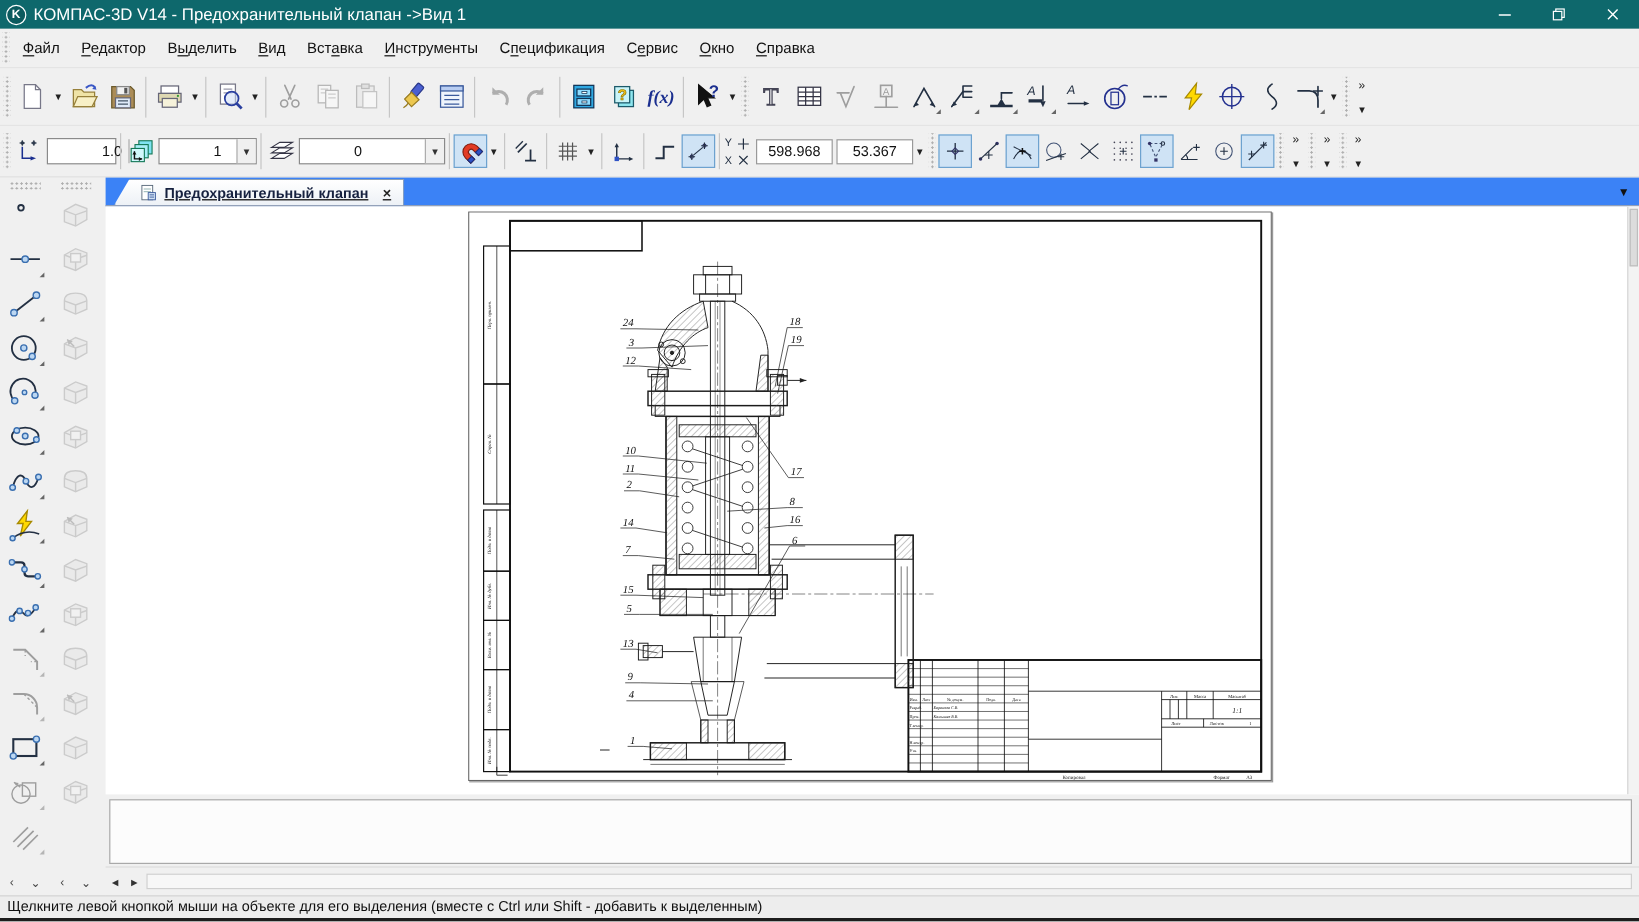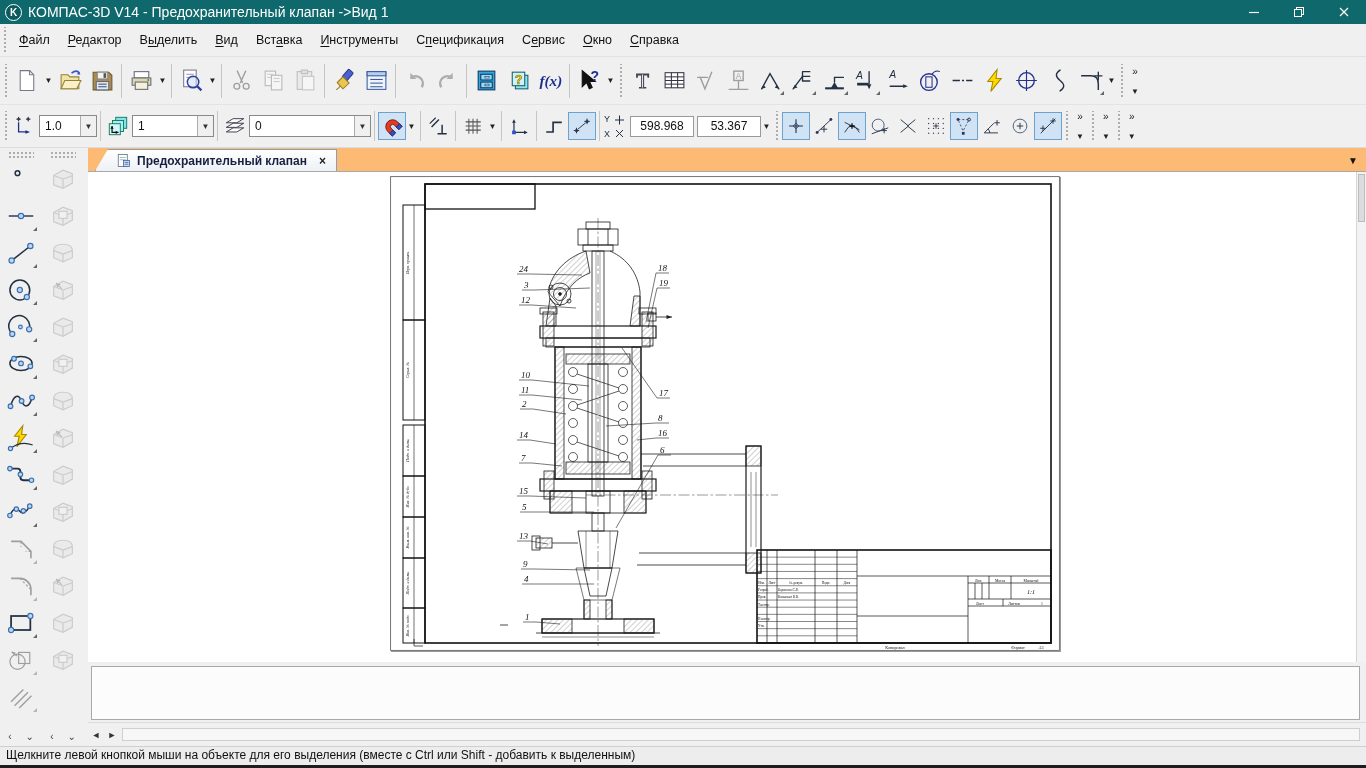--- a/index.html
+++ b/index.html
@@ -34,41 +34,41 @@
   .dd { width:11px; height:30px; display:flex; align-items:center; justify-content:center; font-size:8px; color:#222; flex:none; }
   .sep { width:1px; height:34px; background:#c6c6c6; margin:0 3px; flex:none; }
   .tb2 .sep { height:30px; }
   .grip { width:6px; height:34px; margin:0 2px; flex:none;
           background-image:radial-gradient(#adadad 1px, transparent 1.1px); background-size:4px 4px; background-position:1px 2px; }
   .tb2 .grip { height:30px; }
   .chev { display:flex; flex-direction:column; justify-content:space-between; align-items:center;
           height:32px; padding:1px 4px; font-size:10px; color:#222; flex:none; }
   .chev .cdown { font-size:8px; }
   .combo { height:22px; border:1px solid #8a8a8a; background:#fff; display:flex; align-items:center; font-size:12px; flex:none; }
-  .combo .val { flex:1; padding:0 5px; color:#111; }
+  .combo .val { flex:1; padding:0 5px; color:#111;margin-left:40px; }
   .combo .cdd { width:16px; height:100%; background:#f0f0f0; border-left:1px solid #adadad;
                 display:flex; align-items:center; justify-content:center; font-size:8px; color:#333; }
   .coordbox { width:64px; height:21px; border:1px solid #999; background:#fff; font-size:12px; text-align:center;
               font-family:"Liberation Sans",sans-serif; color:#111; margin-left:3px; flex:none; }
   .coordglyph { width:24px; height:26px; flex:none; }
 
   
   .workarea { display:flex; height:598px; }
   .sidebar { width:88px; background:#f0f0f0; display:flex; flex:none; }
   .scol { width:42px; display:flex; flex-direction:column; align-items:center; }
   .sgrip { width:26px; height:7px; margin:3px 0 2px 0;
            background-image:radial-gradient(#adadad 1px, transparent 1.1px); background-size:4px 4px; }
   .sbtn { width:34px; height:33px; margin:2px 0; position:relative; display:flex; align-items:center; justify-content:center; }
   .sbtn svg { width:28px; height:28px; }
   .sbtn.dis { opacity:.42; filter:grayscale(1); }
   .scol-foot { margin-top:auto; display:flex; gap:14px; font-size:10px; color:#444; padding-bottom:4px; }
 
   .rightcol { flex:1; display:flex; flex-direction:column; min-width:0; }
-  .tabbar { height:24px; background:#fdba74; display:flex; align-items:flex-end; padding-left:7px;
-            border-bottom:1px solid #a8a8a8; position:relative; }
+  .tabbar { height:24px; background:#3b82f6; display:flex; align-items:flex-end; padding-left:7px;
+            border-bottom:1px solid #a8a8a8; position:relative;text-decoration:underline; }
   .tab { height:22px; background:linear-gradient(#ffffff,#edf1f6); border:1px solid #8aa0b8; border-bottom:none;
          display:flex; align-items:center; padding:0 10px 0 20px; clip-path:polygon(13px 0,100% 0,100% 100%,0 100%);
          font-weight:bold; font-size:12px; color:#16213f; }
   .tab svg { width:15px; height:15px; margin-right:6px; }
   .tab .close { margin-left:12px; font-weight:bold; font-size:12px; color:#222; }
   .tabdd { position:absolute; right:8px; bottom:5px; font-size:10px; color:#111; }
 
   .canvas { height:490px; position:relative; background:#fff; overflow:hidden; }
   .sheet { position:absolute; left:302px; top:4px; width:670px; height:475px; background:#fff; box-shadow:1px 1px 0 #999; }
   .vscroll { position:absolute; right:0; top:0; bottom:0; width:10px; background:#f3f3f3; border-left:1px solid #d5d5d5; }

